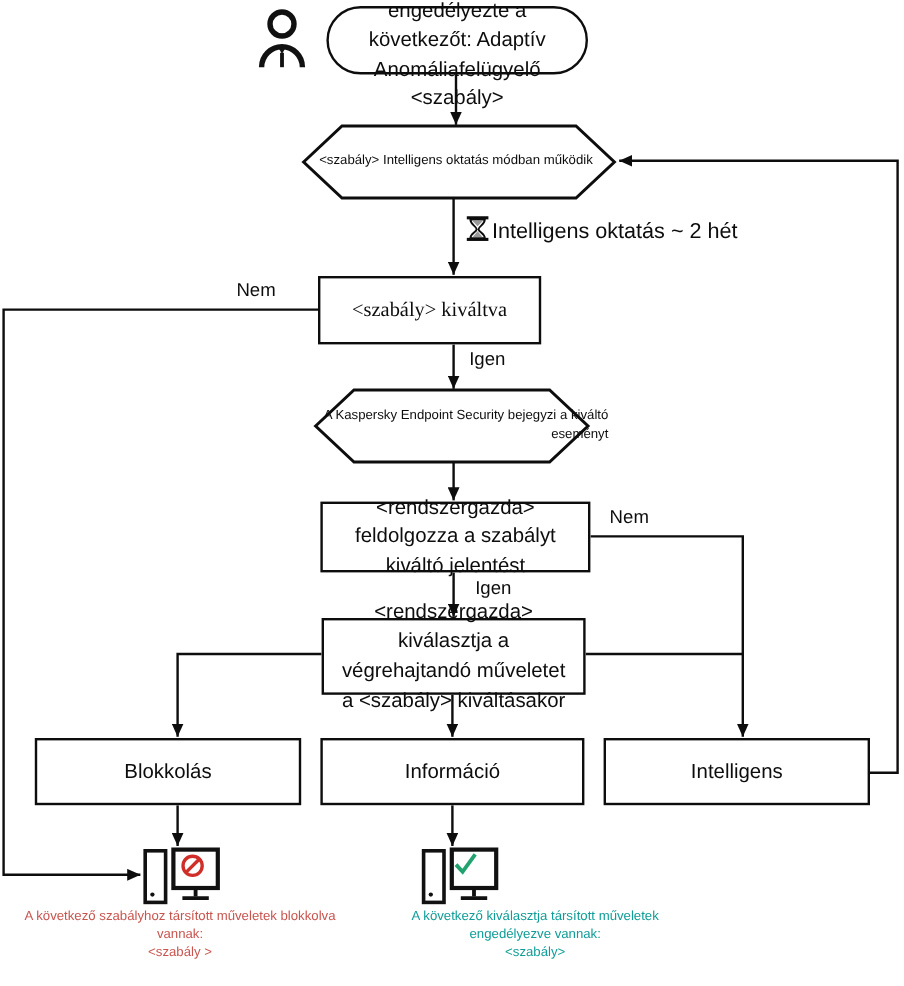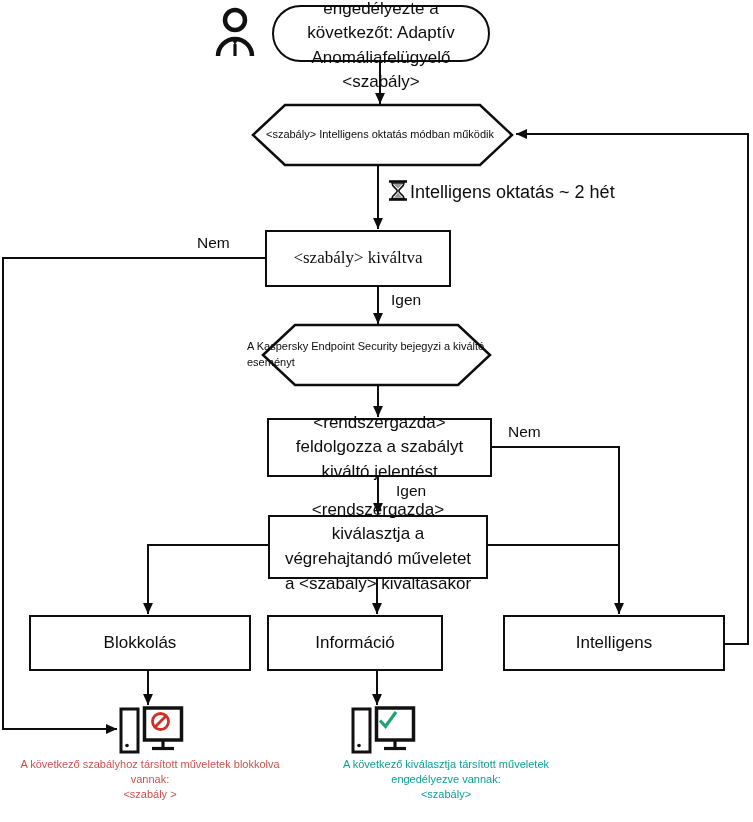--- a/index.html
+++ b/index.html
@@ -8,21 +8,21 @@
     font-family:"Liberation Sans",sans-serif;color:#0d0d0d;
   }
   #wires{position:absolute;left:0;top:0;z-index:0;}
   .node{
     position:absolute;box-sizing:border-box;background:#fff;border:2.5px solid #0d0d0d;
     display:flex;align-items:center;justify-content:center;text-align:center;
     font-size:17px;line-height:1.45;padding:2px 8px;z-index:2;
   }
   .stadium{border-radius:29px;}
   .hexlabel{
-    position:absolute;display:flex;align-items:center;justify-content:center;text-align:left;
+    position:absolute;display:flex;align-items:center;justify-content:center;text-align:right;
     font-size:11px;line-height:1.45;z-index:2;
   }
   .edge-label{position:absolute;font-size:15.5px;color:#0d0d0d;z-index:2;}
   .note-label{position:absolute;font-size:18px;color:#0d0d0d;z-index:2;}
   .outcome{
     position:absolute;text-align:center;font-size:11px;line-height:1.35;z-index:2;
   }
   .outcome-blocked{color:#c9544e;}
   .outcome-allowed{color:#0f9d97;}
 </style>
@@ -114,21 +114,21 @@
   <div class="node" style="left:267px;top:418px;width:225px;height:59px;">
     <span>&lt;rendszergazda&gt; feldolgozza a szabályt kiváltó jelentést</span>
   </div>
   <div class="node" style="left:268px;top:515px;width:220px;height:64px;">
     <span>&lt;rendszergazda&gt; kiválasztja a végrehajtandó műveletet a &lt;szabály&gt; kiváltásakor</span>
   </div>
 
   <div class="node" style="left:29px;top:615px;width:222px;height:56px;">
     <span>Blokkolás</span>
   </div>
-  <div class="node" style="left:267px;top:615px;width:176px;height:56px;">
+  <div class="node" style="left:267px;top:615px;width:220px;height:56px;">
     <span>Információ</span>
   </div>
   <div class="node" style="left:503px;top:615px;width:222px;height:56px;">
     <span>Intelligens</span>
   </div>
 
   <div class="outcome outcome-blocked" style="left:10px;top:757px;width:280px;">
     <span style="display:block">A következő szabályhoz társított műveletek blokkolva vannak:</span>
     <span style="display:block">&lt;szabály &gt;</span>
   </div>

